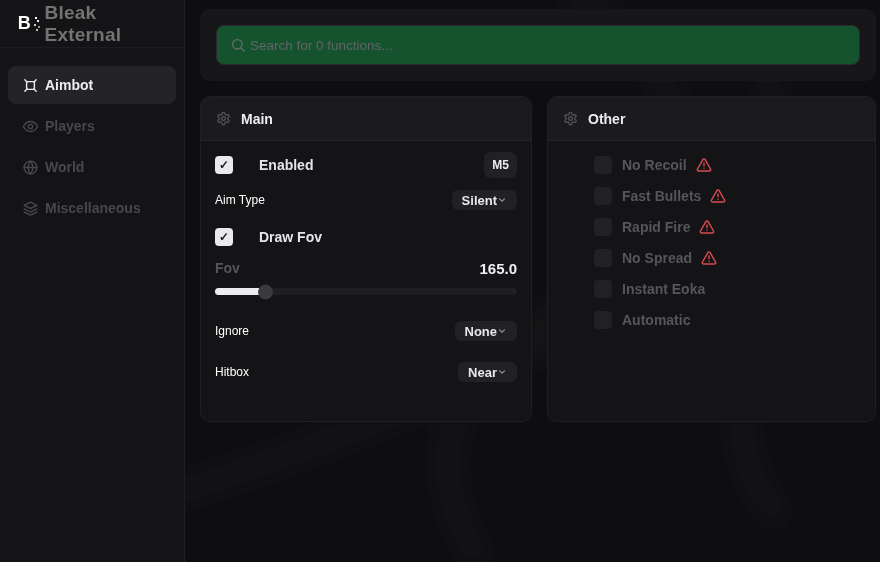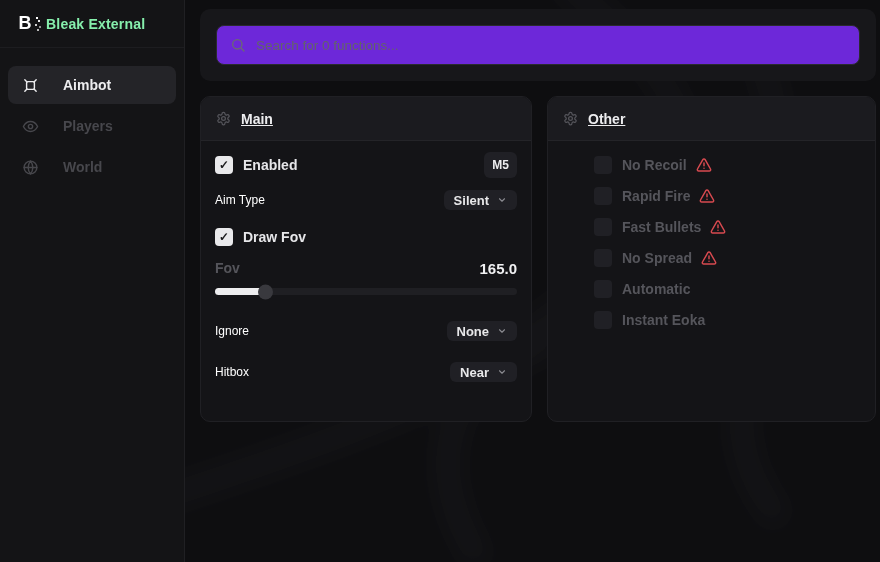--- a/index.html
+++ b/index.html
@@ -26,59 +26,58 @@
     position:relative; width:20px; height:22px; display:flex;
     align-items:center; justify-content:center;
     color:#ffffff; font-size:18px; font-weight:800;
   }
   .logo-mark::after {
     content:""; position:absolute; width:2px; height:2px; background:#fff;
     right:-3px; top:4px;
     box-shadow:2px 3px 0 rgba(255,255,255,.9), -1px 7px 0 rgba(255,255,255,.8),
                3px 9px 0 rgba(255,255,255,.55), 1px 12px 0 rgba(255,255,255,.7);
   }
-  .logo-title { font-size:14px; font-weight:700; color:#86efac; letter-spacing:.2px; }
+  .logo-title { font-size:19px; font-weight:700; color:#737373; letter-spacing:.2px; }
   .nav { padding:18px 8px 0 8px; }
   .nav-item {
-    height:38px; margin-bottom:3px; display:flex; align-items:center; gap:24px;
+    height:38px; margin-bottom:3px; display:flex; align-items:center; gap:6px;
     padding:0 14px; border-radius:8px; color:#47474c;
     font-size:14px; font-weight:600; cursor:pointer;
   }
   .nav-item.active { background:#242428; color:#ededef; }
   .nav-item svg { flex:0 0 auto; }
 
   
   .search-card {
     position:absolute; left:200px; top:9px; width:676px; height:72px;
     background:#17171a; border-radius:10px; z-index:2;
   }
   .search-input {
     position:absolute; left:16px; right:16px; top:16px; height:40px;
-    background:#6d28d9; border:1px solid #2a2a2f; border-radius:8px;
-    display:flex; align-items:center; gap:10px; padding:8px 13px;
+    background:#14532d; border:1px solid #2a2a2f; border-radius:8px;
+    display:flex; align-items:center; gap:4px; padding:8px 13px;
   }
   .search-input input {
     flex:1; background:transparent; border:none; outline:none;
     font-family:"Liberation Sans", sans-serif;
     font-size:13.5px; color:#c9c9cd;
   }
   .search-input input::placeholder { color:#63636a; }
 
   
   .panel {
     position:absolute; top:96px; height:326px; z-index:2;
     background:#141417; border:1px solid #202024; border-radius:10px;
   }
   .panel-main { left:200px; width:332px; }
   .panel-other { left:547px; width:329px; }
   .panel-header {
     height:44px; background:#1b1b1f; border-bottom:1px solid #242428;
     border-radius:9px 9px 0 0; display:flex; align-items:center; gap:10px;
     padding:0 15px;
-    text-decoration:underline;
   }
   .panel-header .gear { color:#55555b; }
   .panel-title { font-size:14px; font-weight:700; color:#ededef; }
   .panel-body-main { padding:11px 14px 0 14px; }
   .panel-body-other { padding:15px 14px 0 14px; }
 
   .row { display:flex; align-items:center; height:26px; }
   .row .grow { flex:1; }
   .row-gap-a { margin-top:9px; }
   .row-gap-b { margin-top:11px; }
@@ -86,32 +85,32 @@
   .row-gap-d { margin-top:15px;justify-content:flex-end; }
 
   .checkbox {
     width:18px; height:18px; border-radius:4px; flex:0 0 auto; cursor:pointer;
     display:flex; align-items:center; justify-content:center;
   }
   .checkbox.checked { background:#e9e9eb; }
   .checkbox.checked::after { content:"\2713"; color:#1a1a1c; font-size:12px; font-weight:700; }
   .checkbox.unchecked { background:#202025; }
 
-  .cb-label { margin-left:10px; font-size:14px; font-weight:600; color:#e6e6e9; }
+  .cb-label { margin-left:26px; font-size:14px; font-weight:600; color:#e6e6e9; }
   .field-label { font-size:12px; font-weight:400; color:#ffffff; }
   .dim-label { font-size:14px; font-weight:600; color:#55555b; }
 
   .keybind {
     min-width:32px; height:26px; padding:1px 8px; border-radius:6px;
     background:#202025; display:flex; align-items:center; justify-content:center;
     font-size:12px; font-weight:700; color:#ececee; cursor:pointer;
   }
   .dropdown {
     height:20px; padding:0 10px; border-radius:6px; background:#202025;
-    display:flex; align-items:center; gap:8px; cursor:pointer;
+    display:flex; align-items:center; cursor:pointer;
   }
   .dropdown-value { font-size:13px; font-weight:700; color:#e8e8ea; }
   .dropdown svg { color:#8a8a90; }
 
   .fov-head { display:flex; align-items:center; height:18px; margin-top:9px;justify-content:center; }
   .fov-value { margin-left:auto; font-size:15px; font-weight:700; color:#f0f0f2; }
 
   .slider { position:relative; height:15px; margin-top:7px; cursor:pointer; }
   .slider-track {
     position:absolute; left:0; right:0; top:4px; height:7px;
@@ -170,20 +169,28 @@
       <span>Players</span>
     </div>
     <div class="nav-item">
       <svg width="17" height="17" viewBox="0 0 24 24" fill="none" stroke="currentColor" stroke-width="2" stroke-linecap="round">
         <circle cx="12" cy="12" r="9"></circle>
           <path d="M3 12h18"></path>
           <path d="M12 3a14 14 0 0 1 0 18M12 3a14 14 0 0 0 0 18"></path>
       </svg>
       <span>World</span>
     </div>
+    <div class="nav-item">
+      <svg width="17" height="17" viewBox="0 0 24 24" fill="none" stroke="currentColor" stroke-width="2" stroke-linecap="round" stroke-linejoin="round">
+        <path d="M12 3 3 7.5l9 4.5 9-4.5L12 3z"></path>
+          <path d="M3 12.5l9 4.5 9-4.5"></path>
+          <path d="M3 17l9 4.5L21 17"></path>
+      </svg>
+      <span>Miscellaneous</span>
+    </div>
   </nav>
 </aside>
 
 <div class="search-card">
   <div class="search-input">
     <svg width="16" height="16" viewBox="0 0 24 24" fill="none" stroke="#6a6a72" stroke-width="2" stroke-linecap="round">
       <circle cx="11" cy="11" r="7"></circle>
         <path d="m16.8 16.8 4.2 4.2"></path>
     </svg>
     <input type="text" placeholder="Search for 0 functions..." style="">
@@ -277,58 +284,58 @@
         <svg width="16" height="16" viewBox="0 0 24 24" fill="none" stroke="currentColor" stroke-width="2.2" stroke-linecap="round" stroke-linejoin="round">
             <path d="m21.73 18-8-14a2 2 0 0 0-3.48 0l-8 14A2 2 0 0 0 4 21h16a2 2 0 0 0 1.73-3z"></path>
             <path d="M12 9v4"></path>
             <path d="M12 17h.01"></path>
           </svg>
       </span>
     </div>
 
     <div class="other-row">
       <span class="checkbox unchecked"></span>
+      <span class="other-label">Fast Bullets</span>
+      <span class="warn">
+        <svg width="16" height="16" viewBox="0 0 24 24" fill="none" stroke="currentColor" stroke-width="2.2" stroke-linecap="round" stroke-linejoin="round">
+            <path d="m21.73 18-8-14a2 2 0 0 0-3.48 0l-8 14A2 2 0 0 0 4 21h16a2 2 0 0 0 1.73-3z"></path>
+            <path d="M12 9v4"></path>
+            <path d="M12 17h.01"></path>
+          </svg>
+      </span>
+    </div>
+
+    <div class="other-row">
+      <span class="checkbox unchecked"></span>
       <span class="other-label">Rapid Fire</span>
       <span class="warn">
         <svg width="16" height="16" viewBox="0 0 24 24" fill="none" stroke="currentColor" stroke-width="2.2" stroke-linecap="round" stroke-linejoin="round">
             <path d="m21.73 18-8-14a2 2 0 0 0-3.48 0l-8 14A2 2 0 0 0 4 21h16a2 2 0 0 0 1.73-3z"></path>
             <path d="M12 9v4"></path>
             <path d="M12 17h.01"></path>
           </svg>
       </span>
     </div>
 
     <div class="other-row">
       <span class="checkbox unchecked"></span>
-      <span class="other-label">Fast Bullets</span>
-      <span class="warn">
-        <svg width="16" height="16" viewBox="0 0 24 24" fill="none" stroke="currentColor" stroke-width="2.2" stroke-linecap="round" stroke-linejoin="round">
-            <path d="m21.73 18-8-14a2 2 0 0 0-3.48 0l-8 14A2 2 0 0 0 4 21h16a2 2 0 0 0 1.73-3z"></path>
-            <path d="M12 9v4"></path>
-            <path d="M12 17h.01"></path>
-          </svg>
-      </span>
-    </div>
-
-    <div class="other-row">
-      <span class="checkbox unchecked"></span>
       <span class="other-label">No Spread</span>
       <span class="warn">
         <svg width="16" height="16" viewBox="0 0 24 24" fill="none" stroke="currentColor" stroke-width="2.2" stroke-linecap="round" stroke-linejoin="round">
             <path d="m21.73 18-8-14a2 2 0 0 0-3.48 0l-8 14A2 2 0 0 0 4 21h16a2 2 0 0 0 1.73-3z"></path>
             <path d="M12 9v4"></path>
             <path d="M12 17h.01"></path>
           </svg>
       </span>
     </div>
 
     <div class="other-row">
       <span class="checkbox unchecked"></span>
+      <span class="other-label">Instant Eoka</span>
+    </div>
+
+    <div class="other-row">
+      <span class="checkbox unchecked"></span>
       <span class="other-label">Automatic</span>
     </div>
 
-    <div class="other-row">
-      <span class="checkbox unchecked"></span>
-      <span class="other-label">Instant Eoka</span>
-    </div>
-
   </div>
 </section>
 
 </body></html>

